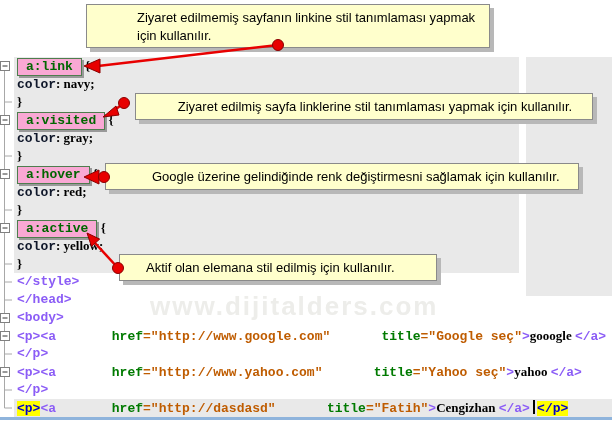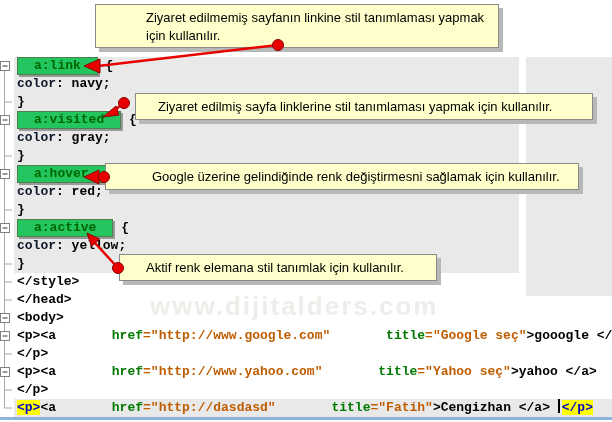--- a/index.html
+++ b/index.html
@@ -15,38 +15,38 @@
 
   
   #watermark{position:absolute;left:150px;top:291px;font-weight:bold;font-size:26px;
              letter-spacing:2px;color:#ededea;}
 
   
   #code-area{position:absolute;left:0;top:57px;width:612px;
              font-family:"Liberation Mono",monospace;font-size:13px;font-weight:bold;
              white-space:pre;}
   .codeline{height:18px;line-height:18px;padding-left:17px;}
-  .plain{color:#000;}
+  .plain{color:#000;font-family:Liberation Serif, serif;}
   .prop{color:#0f172a;}
-  .tag{color:#000000;}
+  .tag{color:#8b5cf6;}
   .attr{color:#007a00;margin-left:48px;}
   .str{color:#bf5c00;}
   .hl{background:#ffff00;color:#0000cc;}
-  .selbox{display:inline-block;background:#22c55e;border:1px solid #4e7d4e;
-          box-shadow:2px 2px 0 #999;color:#006600;padding:0 16px;line-height:16px;}
+  .selbox{display:inline-block;background:#f9a8d4;border:1px solid #4e7d4e;
+          box-shadow:2px 2px 0 #999;color:#006600;padding:0 8px;line-height:16px;}
   .cursor{display:inline-block;width:2px;height:14px;background:#000;
           vertical-align:-2px;margin-right:2px;}
 
   
   .callout{position:absolute;background:#ffffcc;border:1px solid #8a8a8a;
            box-shadow:4px 4px 0 #b8b8b8;box-sizing:border-box;color:#000;
            font-size:13px;}
   .callout .co-text{display:block;}
-  #callout-link{left:95px;top:4px;width:404px;height:44px;padding:4px 8px 0 50px;line-height:18px;}
-  #callout-visited{left:135px;top:93px;width:458px;height:27px;padding-left:22px;line-height:26px;white-space:nowrap;}
+  #callout-link{left:86px;top:4px;width:404px;height:44px;padding:4px 8px 0 50px;line-height:18px;}
+  #callout-visited{left:135px;top:93px;width:458px;height:27px;padding-left:22px;line-height:26px;white-space:nowrap;text-align:center;}
   #callout-hover{left:105px;top:163px;width:474px;height:27px;padding-left:46px;line-height:26px;white-space:nowrap;}
   #callout-active{left:119px;top:254px;width:318px;height:27px;padding-left:26px;line-height:26px;white-space:nowrap;}
 
   
   #gutter-svg,#arrows-svg{position:absolute;left:0;top:0;}
   #arrows-svg{pointer-events:none;}
 </style>
 </head>
 <body>
 
@@ -108,21 +108,21 @@
   <div id="callout-link" class="callout">
     <span class="co-text">Ziyaret edilmemiş sayfanın linkine stil tanımlaması yapmak için kullanılır.</span>
   </div>
   <div id="callout-visited" class="callout">
     <span class="co-text">Ziyaret edilmiş sayfa linklerine stil tanımlaması yapmak için kullanılır.</span>
   </div>
   <div id="callout-hover" class="callout">
     <span class="co-text">Google üzerine gelindiğinde renk değiştirmesni sağlamak için kullanılır.</span>
   </div>
   <div id="callout-active" class="callout">
-    <span class="co-text">Aktif renk elemana stil tanımlak için kullanılır.</span>
+    <span class="co-text">Aktif olan elemana stil edilmiş için kullanılır.</span>
   </div>
 
   <svg id="arrows-svg" width="612" height="422">
     <g stroke="#e80000" stroke-width="2.5" fill="none">
       <line x1="278" y1="45" x2="98" y2="66"></line>
       <line x1="124" y1="103" x2="112" y2="112"></line>
       <line x1="104" y1="177" x2="93" y2="177"></line>
       <line x1="118" y1="268" x2="95" y2="243"></line>
     </g>
     <g fill="#e80000" stroke="#8b0000" stroke-width="1">

